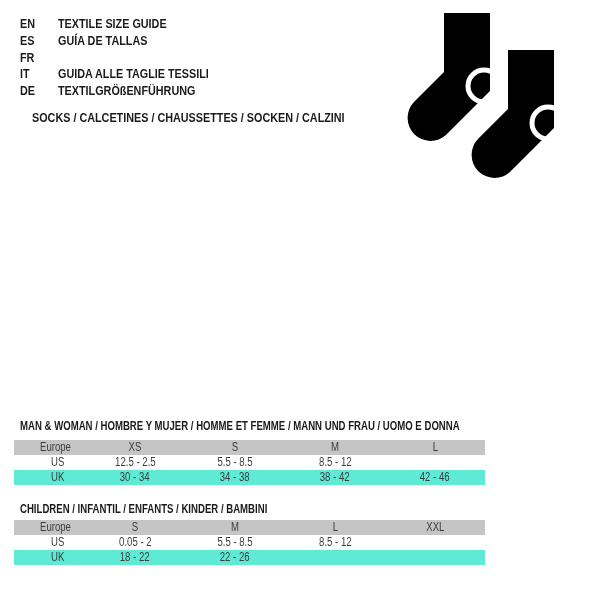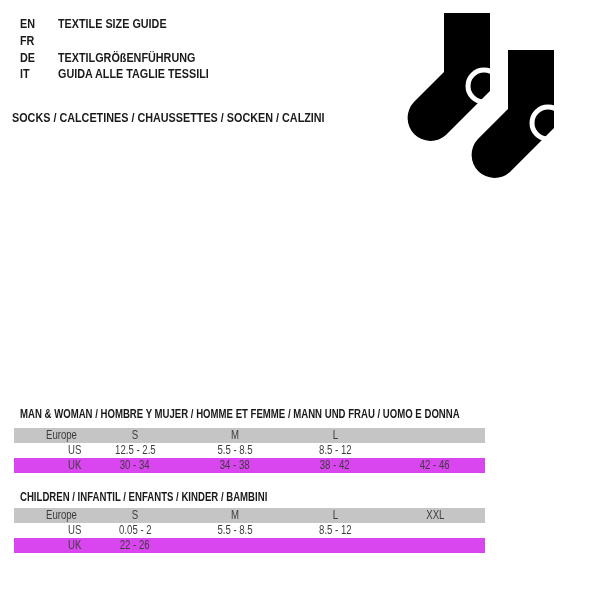--- a/index.html
+++ b/index.html
@@ -10,75 +10,80 @@
   
   .cx{display:inline-block;transform:scaleX(0.8);transform-origin:0 50%;white-space:nowrap;}
   .cxc{display:inline-block;transform:scaleX(0.8);transform-origin:50% 50%;white-space:nowrap;}
 
   
   .lang-block{position:absolute;left:20px;top:16px;}
   .lang-row{display:flex;height:16.8px;line-height:16.8px;font-weight:bold;font-size:13.5px;}
   .lang-code{width:38px;}
 
   
-  .category{position:absolute;left:12px;top:111px;height:14px;line-height:14px;
+  .category{position:absolute;left:32px;top:111px;height:14px;line-height:14px;
     font-weight:bold;font-size:13.5px;}
 
   
   .sock-svg{position:absolute;left:400px;top:5px;}
 
   
   .size-table{position:absolute;left:14px;width:471px;}
-  .tbl-title{font-weight:bold;font-size:12px;line-height:13px;padding-left:6px;}
+  .tbl-title{font-weight:bold;font-size:12px;line-height:13px;padding-left:6px;margin-top:12px;}
   .t1 .tbl-title{height:20px;}
   .t2 .tbl-title{height:17px;}
   .trow{display:flex;height:15px;line-height:15px;font-size:12px;color:#3d3d3d;}
   .trow.thead{background:#c5c5c5;}
-  .trow.alt{background:#d946ef;}
+  .trow.alt{background:#5eead4;}
   .cell{width:100px;text-align:center;}
-  .cell.label{width:71px;text-align:right;padding-left:20px;box-sizing:border-box;}
+  .cell.label{width:71px;text-align:center;padding-left:20px;box-sizing:border-box;}
 </style>
 </head>
 <body>
 
 <div class="lang-block">
   <div class="lang-row">
     <div class="lang-code"><span class="cx">EN</span></div>
     <div><span class="cx">TEXTILE SIZE GUIDE</span></div>
   </div>
   <div class="lang-row">
+    <div class="lang-code"><span class="cx">ES</span></div>
+    <div><span class="cx">GUÍA DE TALLAS</span></div>
+  </div>
+  <div class="lang-row">
     <div class="lang-code"><span class="cx">FR</span></div>
+  </div>
+  <div class="lang-row">
+    <div class="lang-code"><span class="cx">IT</span></div>
+    <div><span class="cx">GUIDA ALLE TAGLIE TESSILI</span></div>
   </div>
   <div class="lang-row">
     <div class="lang-code"><span class="cx">DE</span></div>
     <div><span class="cx">TEXTILGRÖßENFÜHRUNG</span></div>
-  </div>
-  <div class="lang-row">
-    <div class="lang-code"><span class="cx">IT</span></div>
-    <div><span class="cx">GUIDA ALLE TAGLIE TESSILI</span></div>
   </div>
 </div>
 
 <div class="category"><span class="cx">SOCKS / CALCETINES / CHAUSSETTES / SOCKEN / CALZINI</span></div>
 
 <svg class="sock-svg" width="170" height="180" viewBox="0 0 170 180" aria-hidden="true">
   <g transform="translate(44,8)">
     <path d="M0 0 H46 V78 L2.2 121.8 A23 23 0 0 1 -30.3 89.3 L0 59 Z" fill="#000000"></path>
     <circle cx="40" cy="73" r="16" fill="none" stroke="#ffffff" stroke-width="5"></circle>
   </g>
   <g transform="translate(108,45)">
     <path d="M0 0 H46 V78 L2.2 121.8 A23 23 0 0 1 -30.3 89.3 L0 59 Z" fill="#000000"></path>
     <circle cx="40" cy="73" r="16" fill="none" stroke="#ffffff" stroke-width="5"></circle>
   </g>
 </svg>
 
 <div class="size-table t1" style="top:408px">
   <div class="tbl-title"><span class="cx">MAN &amp; WOMAN / HOMBRE Y MUJER / HOMME ET FEMME / MANN UND FRAU / UOMO E DONNA</span></div>
   <div class="trow thead">
     <div class="cell label"><span class="cx">Europe</span></div>
+    <div class="cell"><span class="cxc">XS</span></div>
     <div class="cell"><span class="cxc">S</span></div>
     <div class="cell"><span class="cxc">M</span></div>
     <div class="cell"><span class="cxc">L</span></div>
   </div>
   <div class="trow">
     <div class="cell label"><span class="cx">US</span></div>
     <div class="cell"><span class="cxc">12.5 - 2.5</span></div>
     <div class="cell"><span class="cxc">5.5 - 8.5</span></div>
     <div class="cell"><span class="cxc">8.5 - 12</span></div>
   </div>
@@ -101,15 +106,16 @@
     <div class="cell"><span class="cxc">XXL</span></div>
   </div>
   <div class="trow">
     <div class="cell label"><span class="cx">US</span></div>
     <div class="cell"><span class="cxc">0.05 - 2</span></div>
     <div class="cell"><span class="cxc">5.5 - 8.5</span></div>
     <div class="cell"><span class="cxc">8.5 - 12</span></div>
   </div>
   <div class="trow alt">
     <div class="cell label"><span class="cx">UK</span></div>
+    <div class="cell"><span class="cxc">18 - 22</span></div>
     <div class="cell"><span class="cxc">22 - 26</span></div>
   </div>
 </div>
 
 </body></html>

